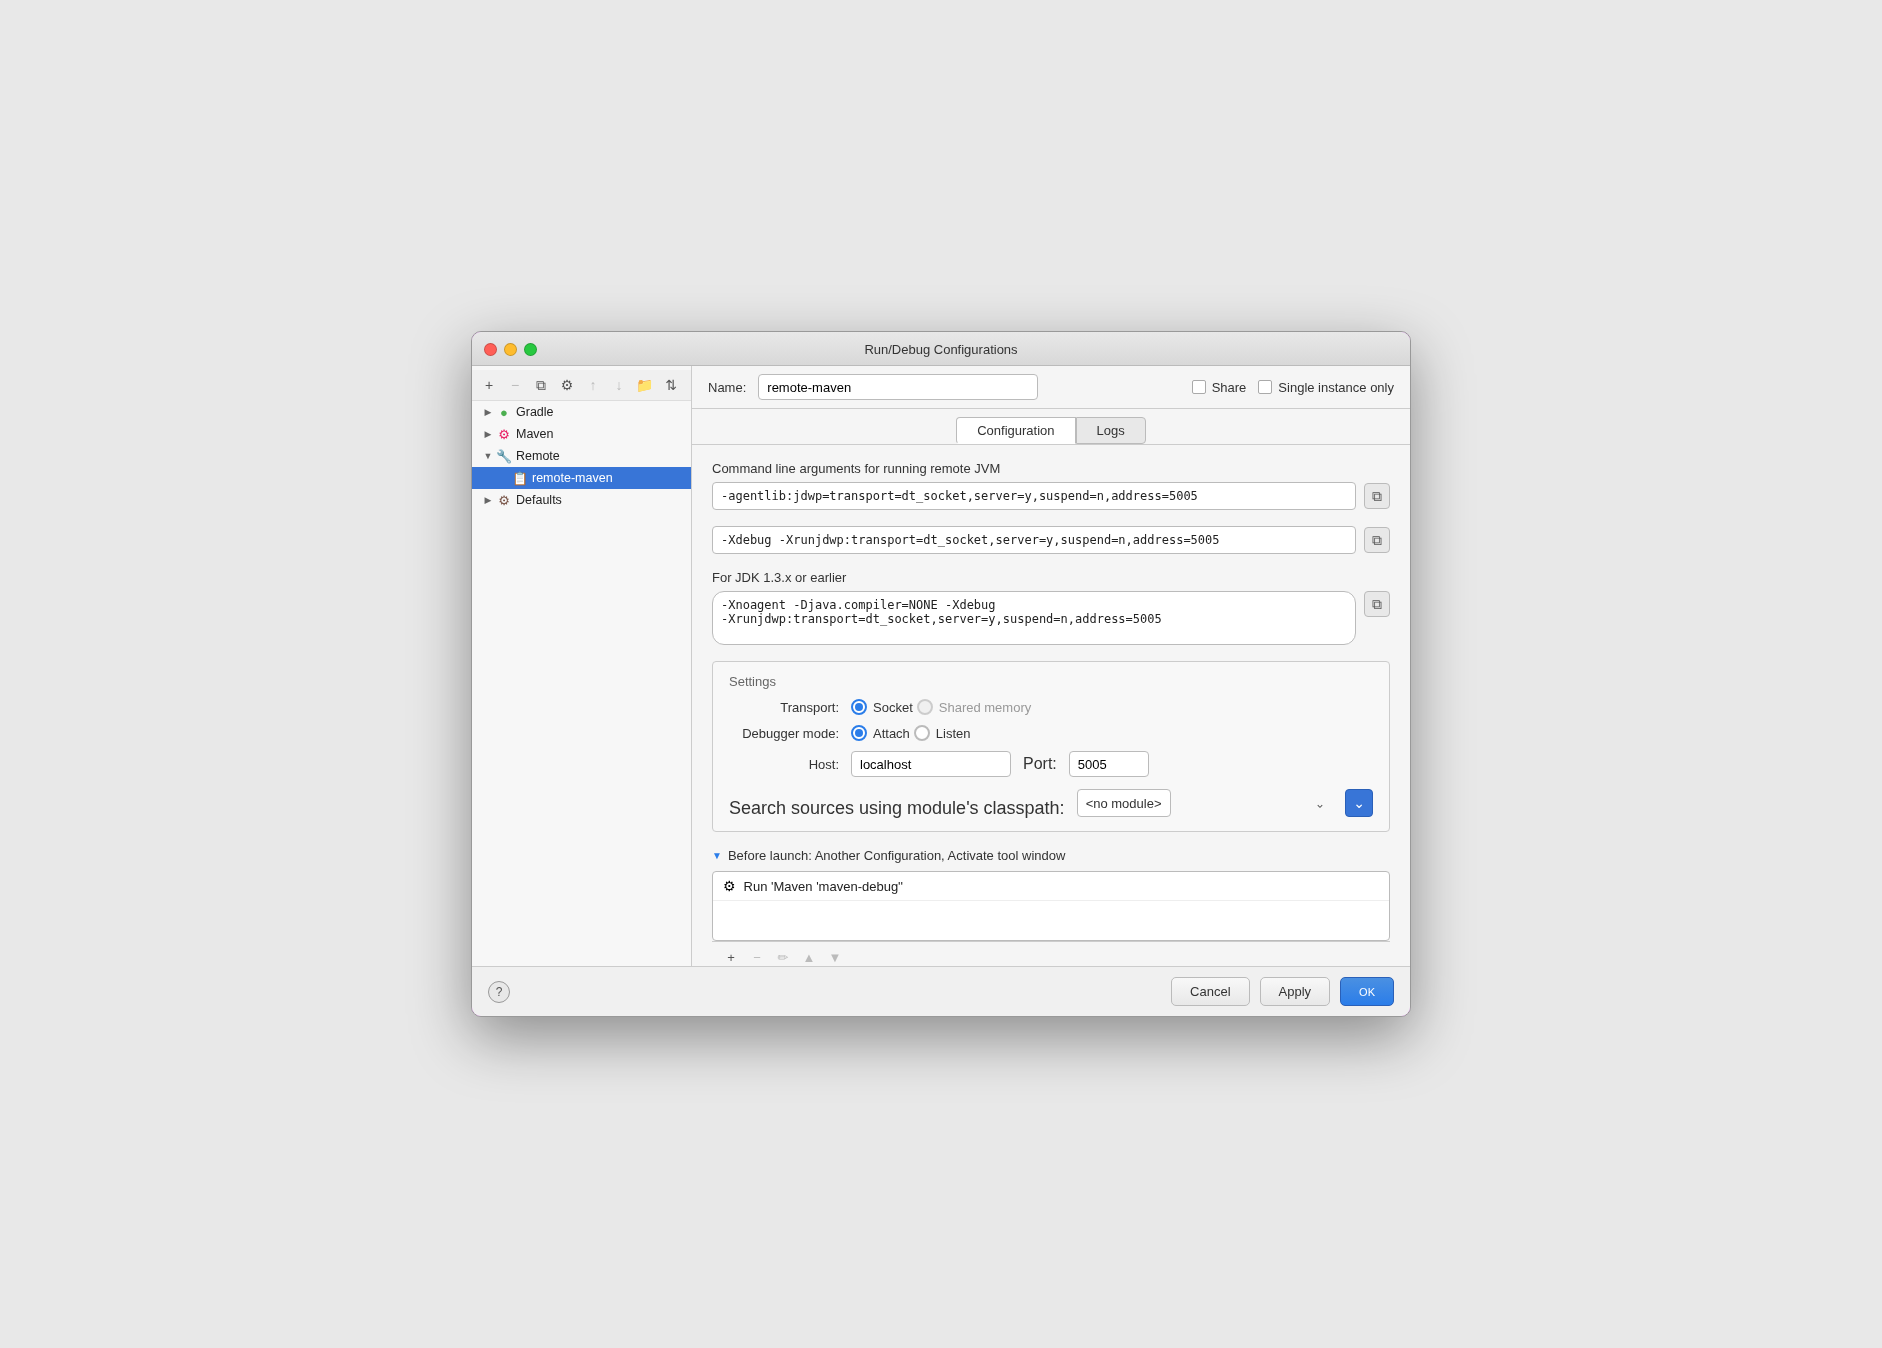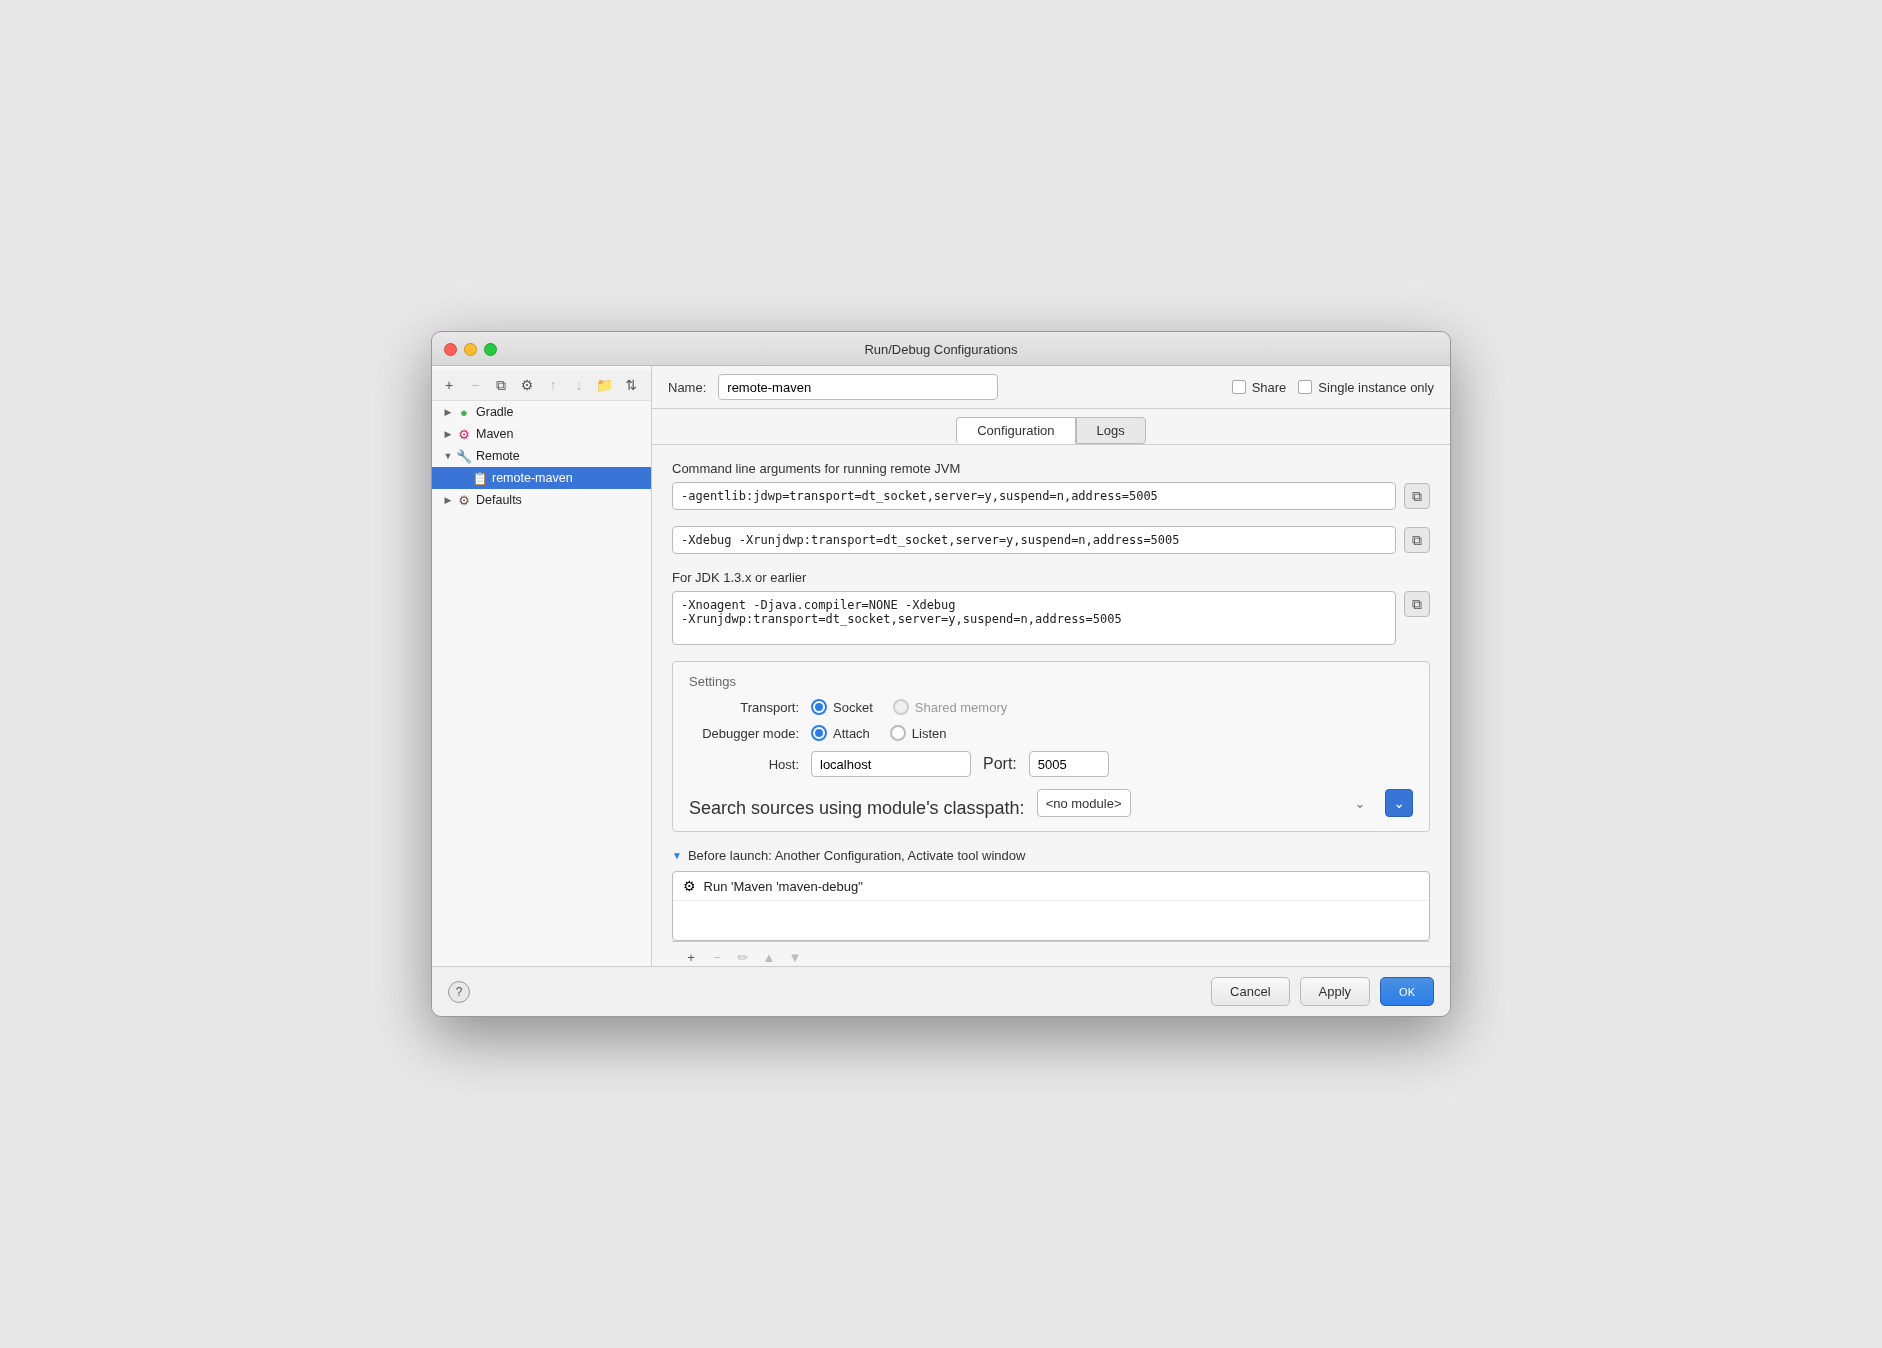--- a/index.html
+++ b/index.html
@@ -6,21 +6,21 @@
     body {
       font-family: -apple-system, BlinkMacSystemFont, "Helvetica Neue", Arial, sans-serif;
       font-size: 13px;
       background: #e8e8e8;
       display: flex;
       justify-content: center;
       align-items: center;
       min-height: 100vh;
     }
     .dialog {
-      width: 1020px;
+      width: 940px;
       background: #f0abfc;
       border-radius: 10px;
       box-shadow: 0 20px 60px rgba(0,0,0,0.4);
       overflow: hidden;
       border: 1px solid #999;
     }
     .title-bar {
       background: linear-gradient(to bottom, #e8e8e8, #d8d8d8);
       border-bottom: 1px solid #bbb;
       padding: 10px 0 8px 0;
@@ -243,21 +243,21 @@
       display: flex;
       align-items: center;
       justify-content: center;
       font-size: 14px;
       color: #555;
     }
     .textarea-cmd {
       flex: 1;
       height: 54px;
       border: 1px solid #bbb;
-      border-radius: 4px;
+      border-radius: 12px;
       padding: 6px 8px;
       font-size: 12px;
       font-family: monospace;
       background: white;
       outline: none;
       color: #222;
       resize: none;
     }
     .settings-section {
       border: 1px solid #ccc;
@@ -279,21 +279,21 @@
     }
     .settings-row-label {
       width: 110px;
       font-size: 13px;
       color: #333;
       text-align: right;
     }
     .radio-group {
       display: flex;
       align-items: center;
-      gap: 20px;
+      gap: 4px;
     }
     .radio-option {
       display: flex;
       align-items: center;
       gap: 6px;
       cursor: pointer;
     }
     .radio-circle {
       width: 16px;
       height: 16px;

